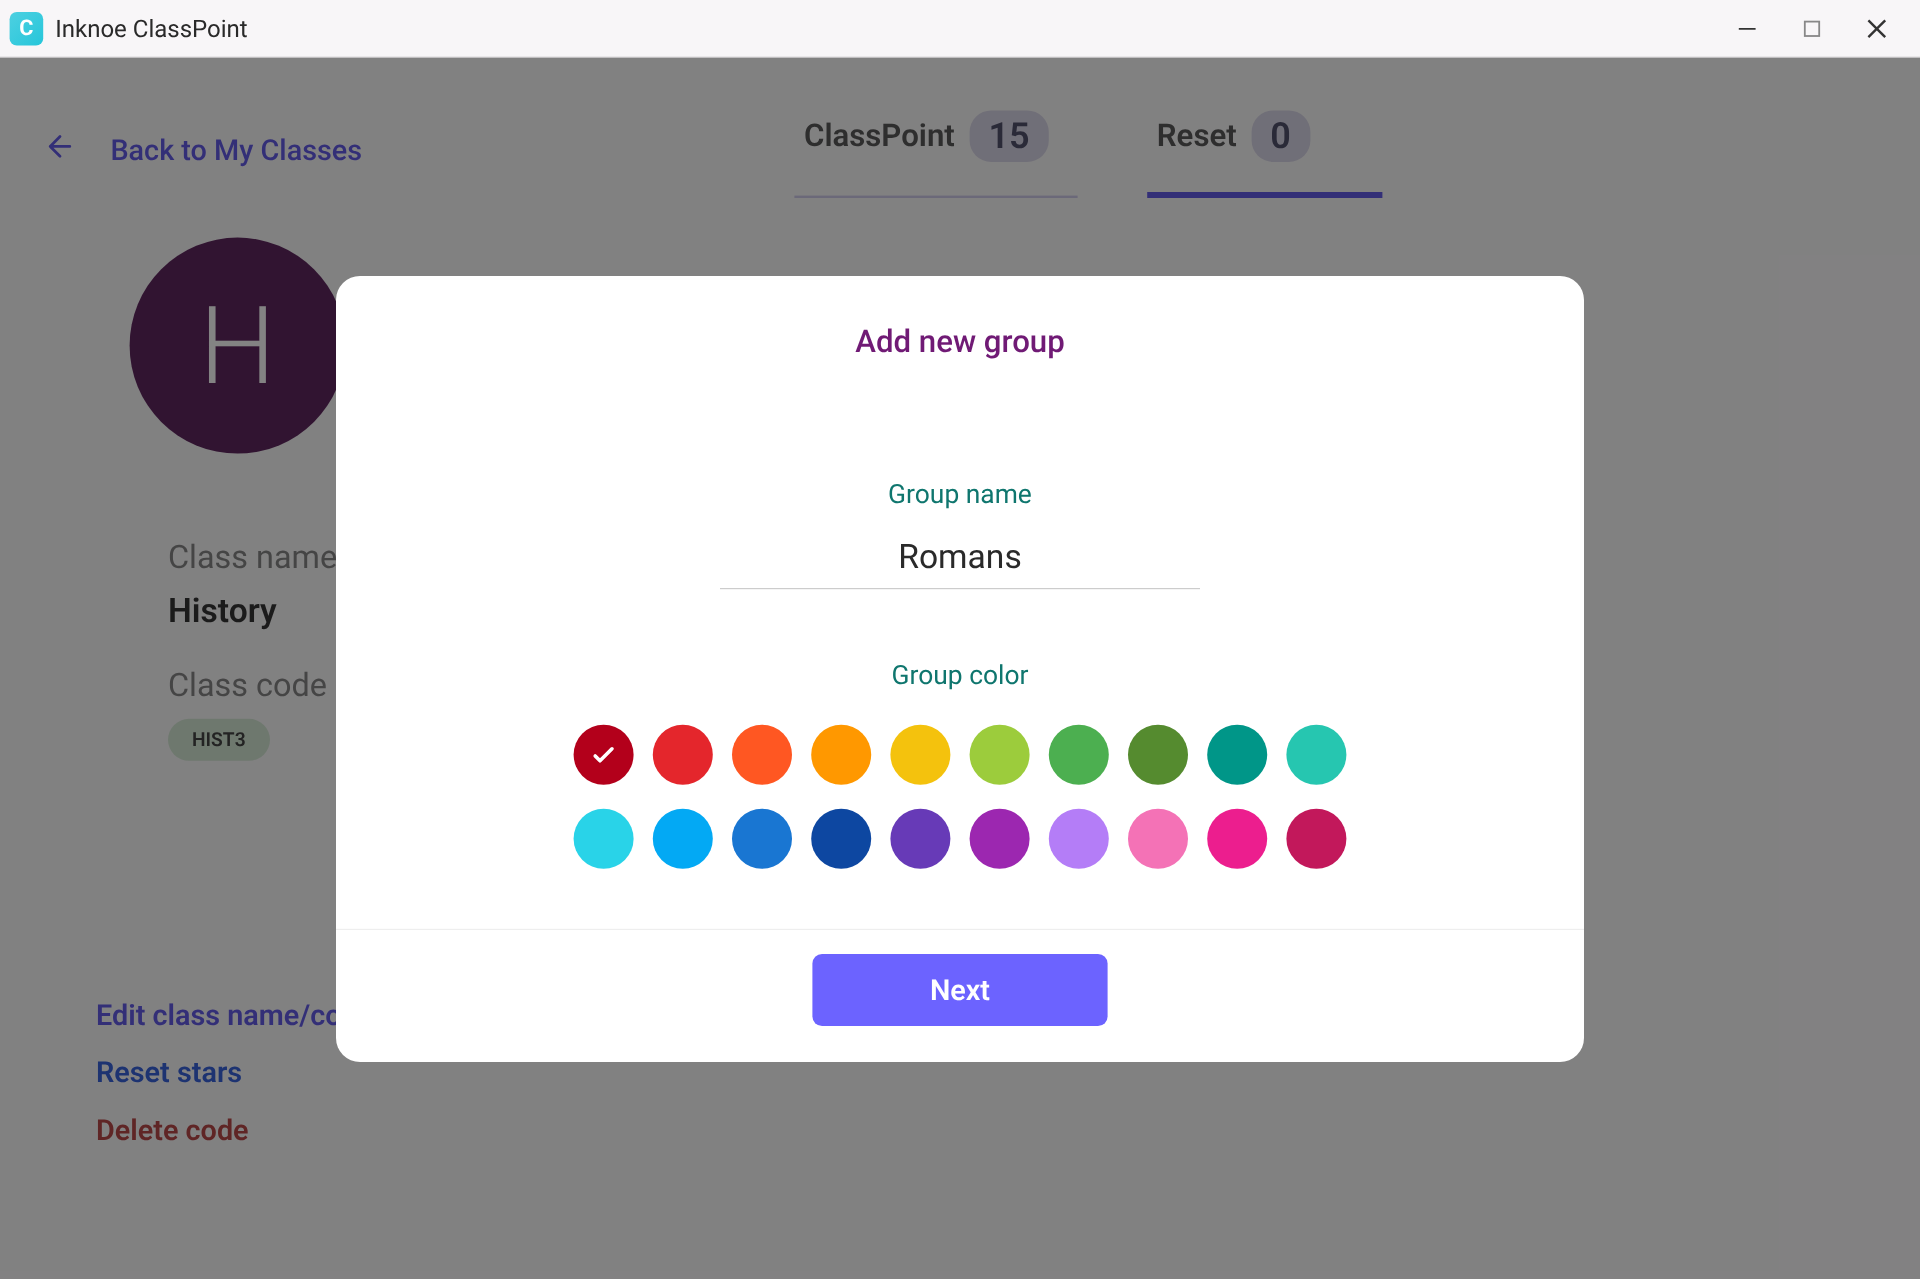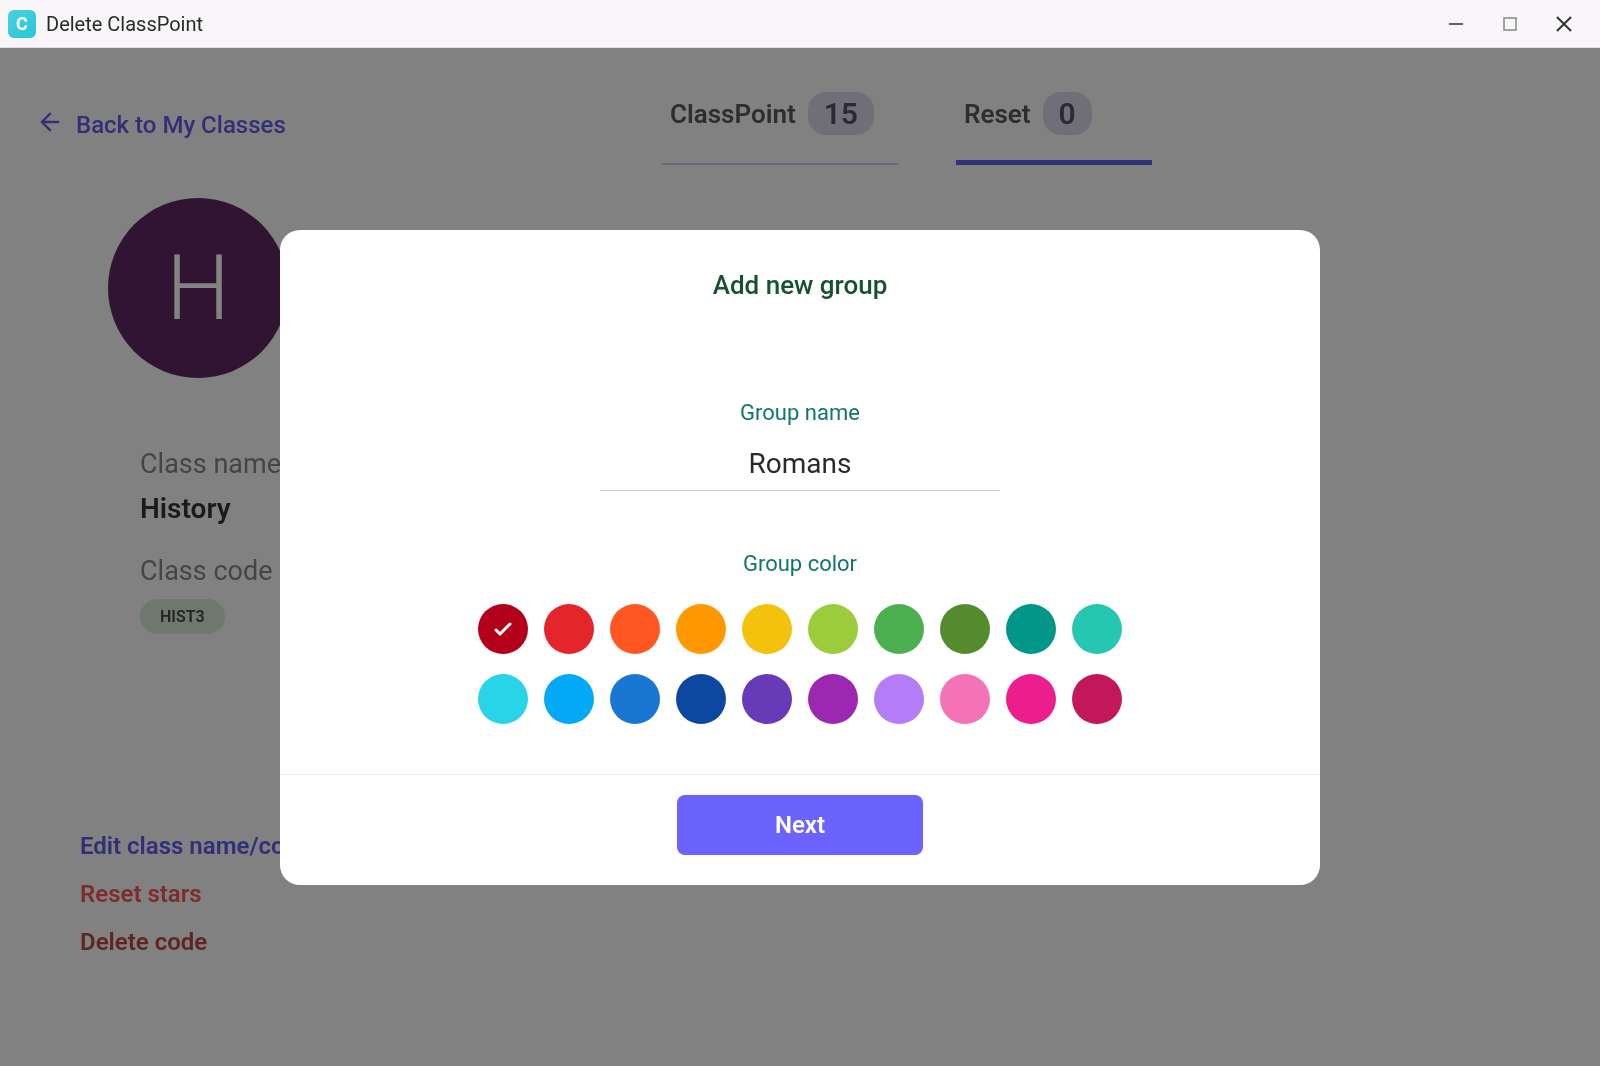--- a/index.html
+++ b/index.html
@@ -63,21 +63,21 @@
       position: relative;
       height: calc(100% - 48px);
       background: #fbfafb;
     }
     .back-link {
       position: absolute;
       top: 60px;
       left: 36px;
       display: flex;
       align-items: center;
-      gap: 12px;
+      gap: 28px;
       color: #4f46e5;
       font-size: 24px;
       font-weight: 500;
       cursor: pointer;
     }
     .back-arrow {
       font-size: 24px;
     }
     .class-avatar {
       position: absolute;
@@ -127,21 +127,21 @@
       display: flex;
       flex-direction: column;
       gap: 20px;
     }
     .action-link {
       font-size: 24px;
       font-weight: 600;
       cursor: pointer;
     }
     .action-edit { color: #4f46e5; }
-    .action-reset { color: #ef4444; }
+    .action-reset { color: #1d4ed8; }
     .action-delete { color: #b03030; }
     .tabs-area {
       position: absolute;
       top: 44px;
       left: 670px;
       display: flex;
       gap: 90px;
     }
     .tab {
       display: flex;
@@ -192,21 +192,21 @@
       width: 1040px;
       background: white;
       border-radius: 20px;
       padding: 40px 0 30px 0;
       display: flex;
       flex-direction: column;
       align-items: center;
     }
     .modal-title {
       font-size: 26px;
-      color: #14532d;
+      color: #701a75;
       font-weight: 500;
       margin-bottom: 100px;
     }
     .section-label {
       font-size: 22px;
       color: #0f766e;
       margin-bottom: 16px;
       text-align: right;
     }
     .group-name-input {
@@ -261,21 +261,21 @@
       border-radius: 8px;
       cursor: pointer;
     }
   </style>
 </head>
 <body>
 
 <div class="titlebar">
   <div class="titlebar-left">
     <div class="app-icon">C</div>
-    <div class="app-title">Delete ClassPoint</div>
+    <div class="app-title">Inknoe ClassPoint</div>
   </div>
   <div class="window-controls">
     <div class="window-control">
       <svg width="18" height="18" viewBox="0 0 18 18">
           <line x1="2" y1="9" x2="16" y2="9" stroke="#333" stroke-width="1.5"></line>
         </svg>
     </div>
     <div class="window-control">
       <svg width="16" height="16" viewBox="0 0 16 16">
           <rect x="2" y="2" width="12" height="12" fill="none" stroke="#888" stroke-width="1.5"></rect>

